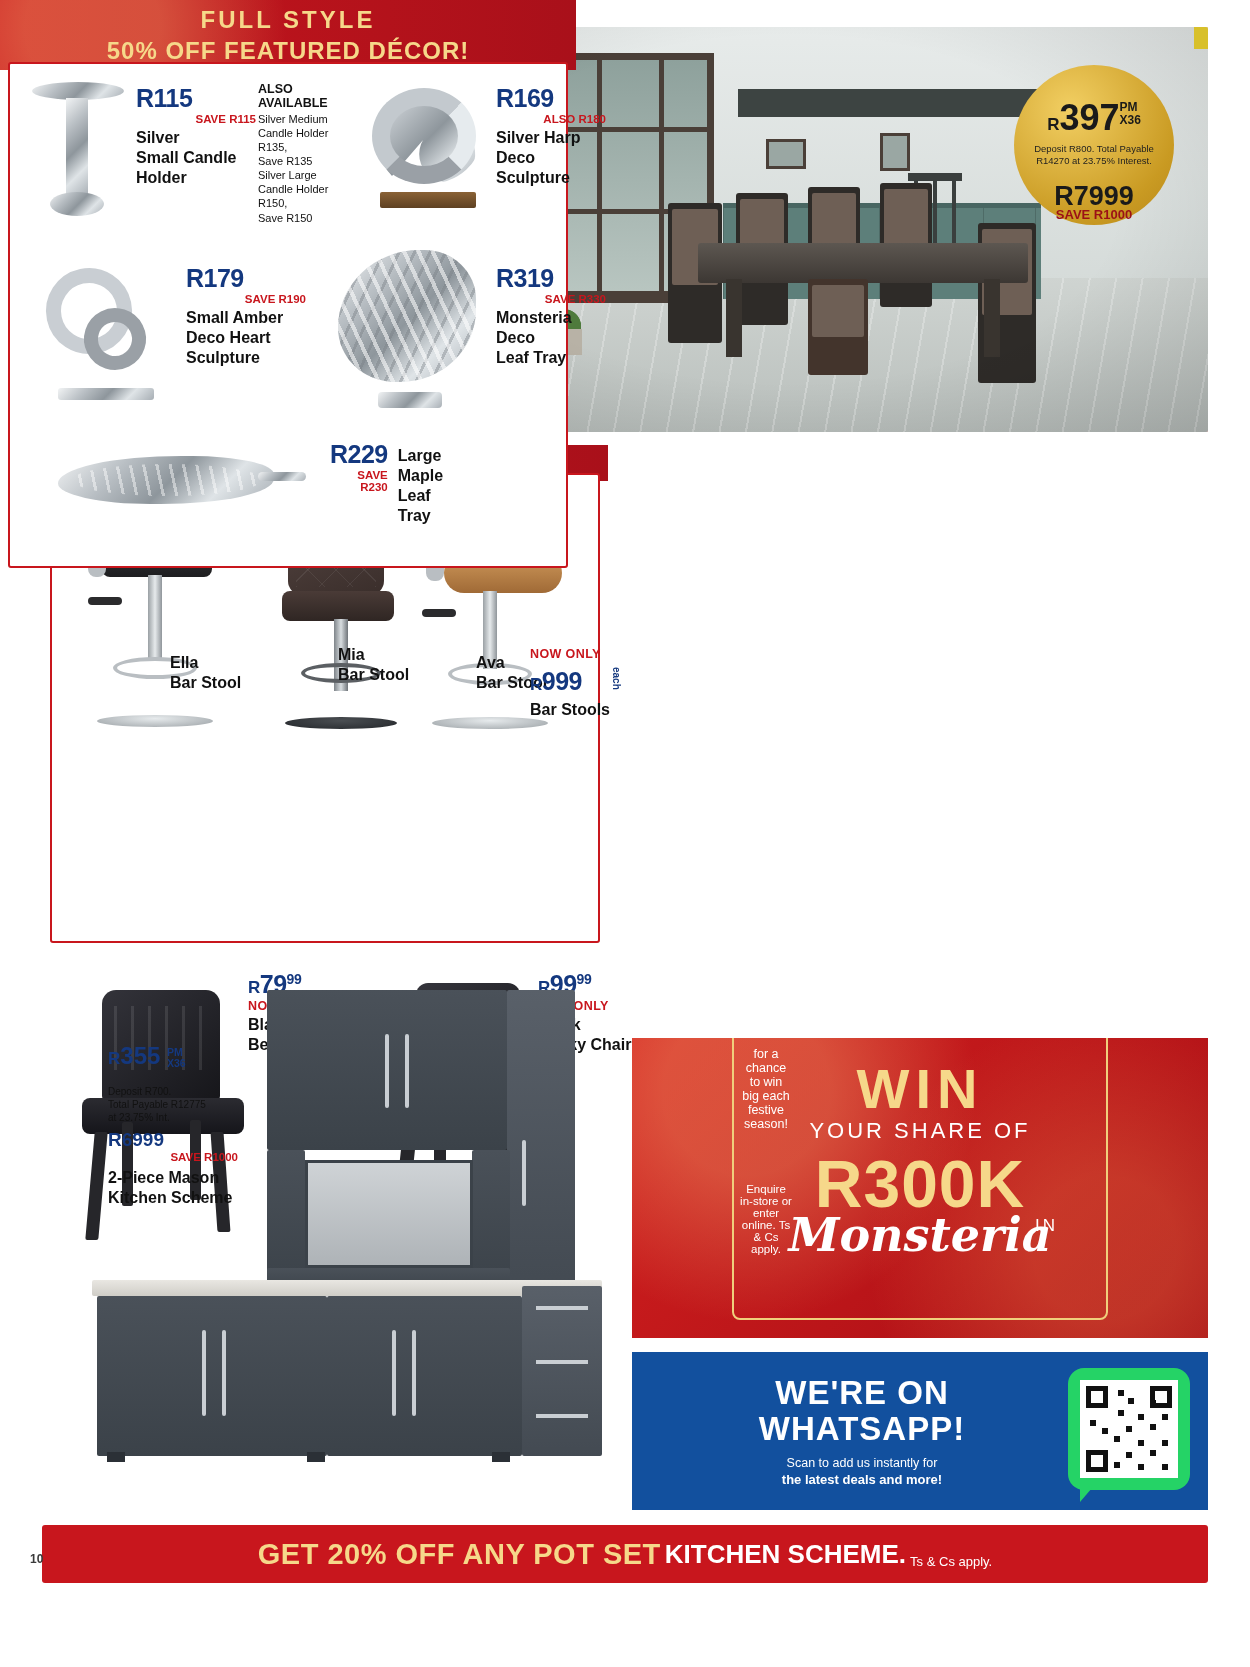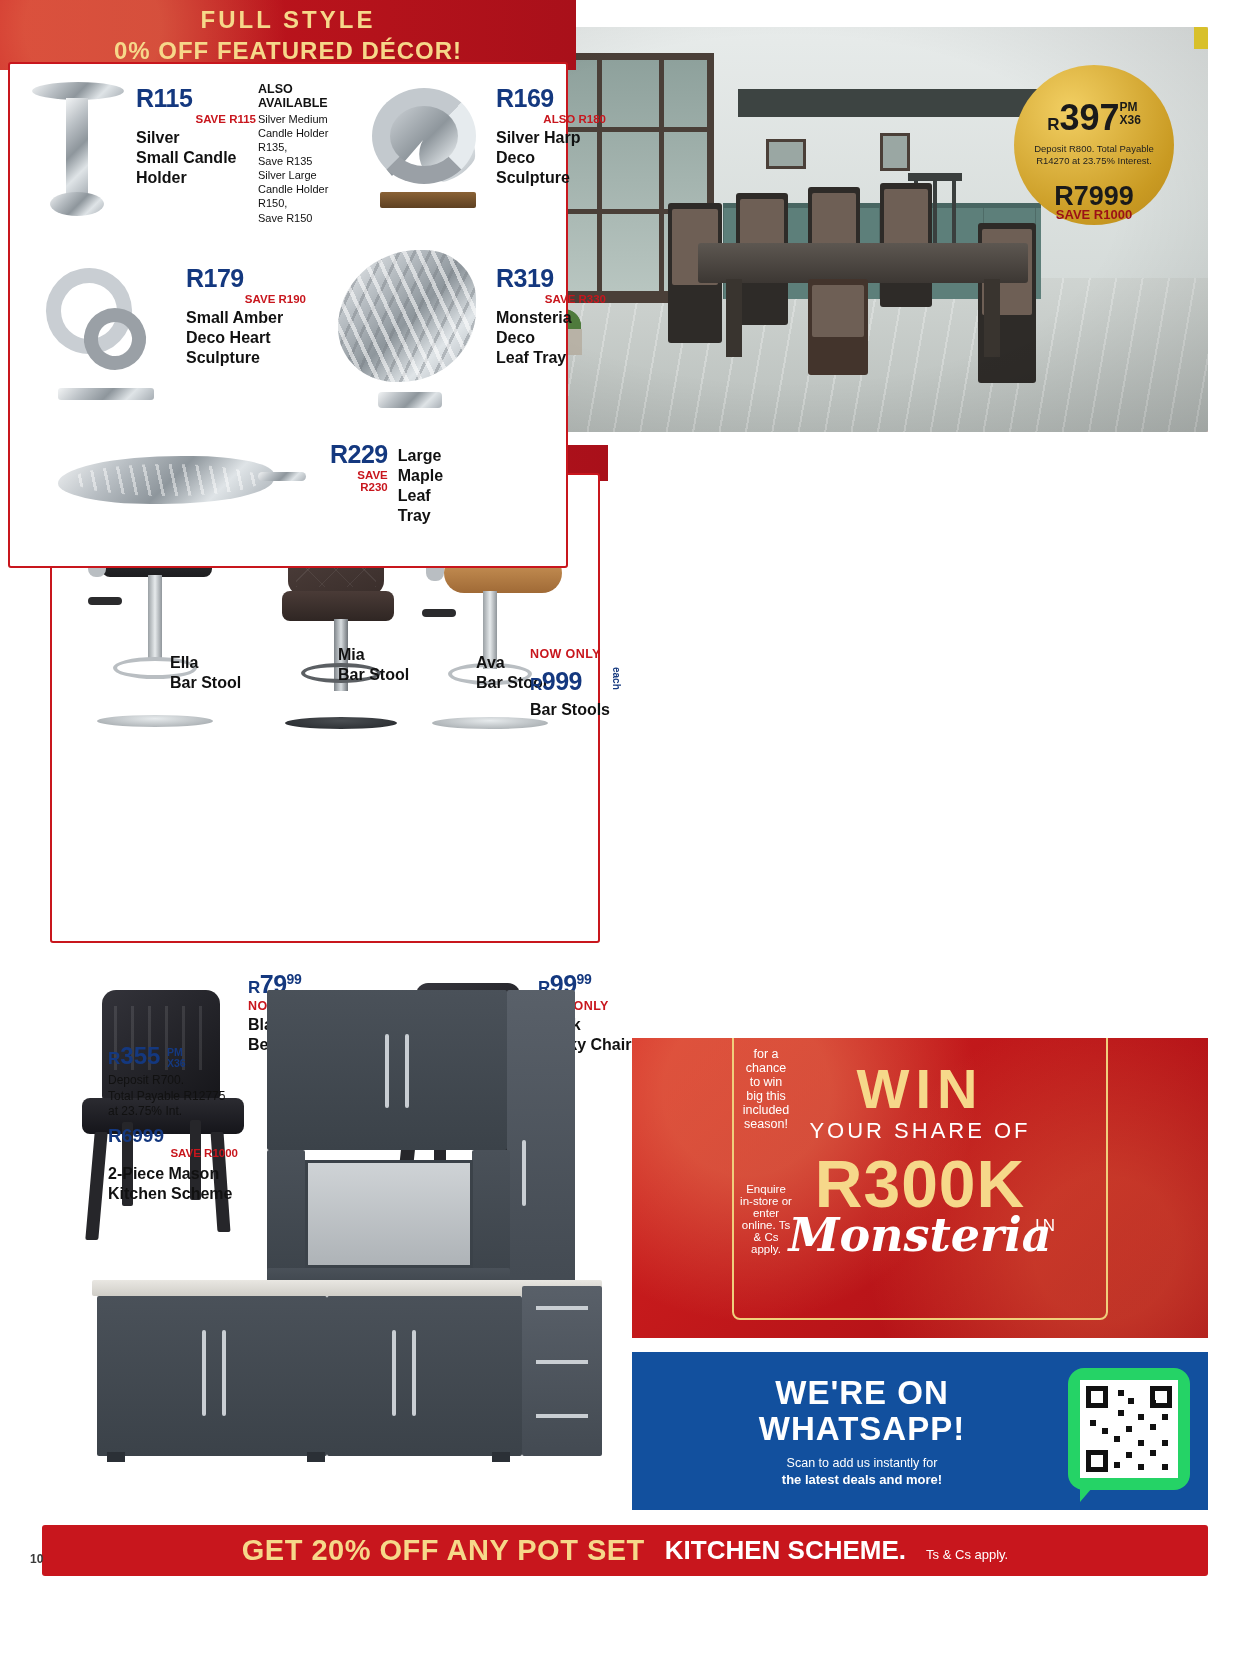--- a/index.html
+++ b/index.html
@@ -195,23 +195,23 @@
   #wa .t2 { position:absolute; left:40px; top:58px; width:380px; text-align:center; color:#fff; font-size:33px; font-weight:bold; letter-spacing:1px;}
   #wa .t3 { position:absolute; left:40px; top:104px; width:380px; text-align:center; color:#fff; font-size:12.5px;}
   #wa .t4 { position:absolute; left:40px; top:120px; width:380px; text-align:center; color:#fff; font-size:13px; font-weight:bold;}
   .bubble { position:absolute; right:18px; top:16px; width:122px; height:122px; background:#25d366; border-radius:16px;}
   .bubble:after{ content:""; position:absolute; left:12px; bottom:-12px; border-width:14px 12px 0 0; border-style:solid; border-color:#25d366 transparent transparent transparent;}
   .qr { position:absolute; left:12px; top:12px; width:98px; height:98px; background:#fff; }
   .qr i { position:absolute; background:#111; }
 
   
   #footer {
-    position:absolute; left:42px; top:1525px; width:1166px; height:51px;
+    position:absolute; left:42px; top:1525px; width:1166px; height:58px;
     background:#c8161d; border-radius:3px;
-    display:flex; align-items:center; justify-content:center; gap:20px;
+    display:flex; align-items:center; justify-content:center; gap:4px;
     color:#fff;
   }
   #footer .f1 { color:#f6d88a; font-size:29px; font-weight:bold; letter-spacing:0.5px;}
   #footer .f2 { color:#fff; font-size:26px; letter-spacing:0.5px;}
   #footer .f3 { color:#fff; font-size:26px; font-weight:bold;}
   #footer .f4 { color:#fff; font-size:13px; align-self:flex-end; padding-bottom:14px;}
   .pageno { position:absolute; left:30px; top:1552px; font-size:12px; font-weight:bold; color:#3a3a3a;}
 </style>
 </head>
 <body>
@@ -379,21 +379,21 @@
       </div>
       <div class="nowonly">NOW ONLY</div>
       <div class="lbl" style="position:static; white-space:pre-line; margin-top:2px;">Black
 Rocky Chair</div>
     </div>
   </div>
 
   <div id="decor">
     <div class="hdbar">
       <div class="l1">FULL STYLE</div>
-      <div class="l2">0% OFF FEATURED DÉCOR!</div>
+      <div class="l2">50% OFF FEATURED DÉCOR!</div>
     </div>
 
     <div id="dc-box">
 
       <div class="silverobj" style="left:20px; top:18px; width:96px; height:140px;">
         <div class="sv" style="position:absolute; left:2px; top:0; width:92px; height:18px; border-radius:50%;"></div>
         <div class="sv" style="position:absolute; left:36px; top:16px; width:22px; height:98px;"></div>
         <div class="sv" style="position:absolute; left:20px; top:110px; width:54px; height:24px; border-radius:50%;"></div>
       </div>
       <div style="position:absolute; left:126px; top:20px; width:120px;">
@@ -470,21 +470,21 @@
       </div>
     </div>
   </div>
 
   <div id="kitchen">
     <div style="position:absolute; left:66px; top:52px; width:130px;">
       <div style="font-size:24px; font-weight:bold; color:#14387f;">
         <span style="font-size:17px">R</span><span>355</span>
         <span style="font-size:10.5px; display:inline-block; line-height:1.05; vertical-align:top; margin-top:5px;"><span>PM</span><br><span>X36</span></span>
       </div>
-      <div style="font-size:12px; color:#111; white-space:pre-line; line-height:1.3; margin-top:3px;">Deposit R700.
+      <div style="font-size:10px; color:#111; white-space:pre-line; line-height:1.3; margin-top:15px;">Deposit R700.
 Total Payable R12775
 at 23.75% Int.</div>
       <div style="font-size:19px; font-weight:bold; color:#14387f; margin-top:5px;">R6999</div>
       <div class="price-red" style="font-size:11.5px">SAVE R1000</div>
       <div class="lbl" style="position:static; white-space:pre-line; margin-top:5px;">2-Piece Mason
 Kitchen Scheme</div>
     </div>
 
     <div style="position:absolute; left:10px; top:0; width:556px; height:470px;">
       <div class="kcab" style="left:215px; top:0; width:240px; height:160px;"></div>
@@ -514,21 +514,21 @@
   </div>
 
   <div id="win">
     <div class="win-w">WIN</div>
     <div class="share">YOUR SHARE OF</div>
     <div class="k">R300K</div>
     <div class="inw">IN</div>
     <div class="prod">Monsteria</div>
     <div class="cbox">
       <div class="c1"></div>
-      <div class="c2">for a chance to win big  this included season!</div>
+      <div class="c2">for a chance to win big  each festive season!</div>
       <div class="c3">Enquire in-store or enter online. Ts &amp; Cs apply.</div>
     </div>
   </div>
 
   <div id="wa">
     <div class="t1">WE'RE ON</div>
     <div class="t2">WHATSAPP!</div>
     <div class="t3">Scan to add us instantly for</div>
     <div class="t4">the latest deals and more!</div>
     <div class="bubble">

